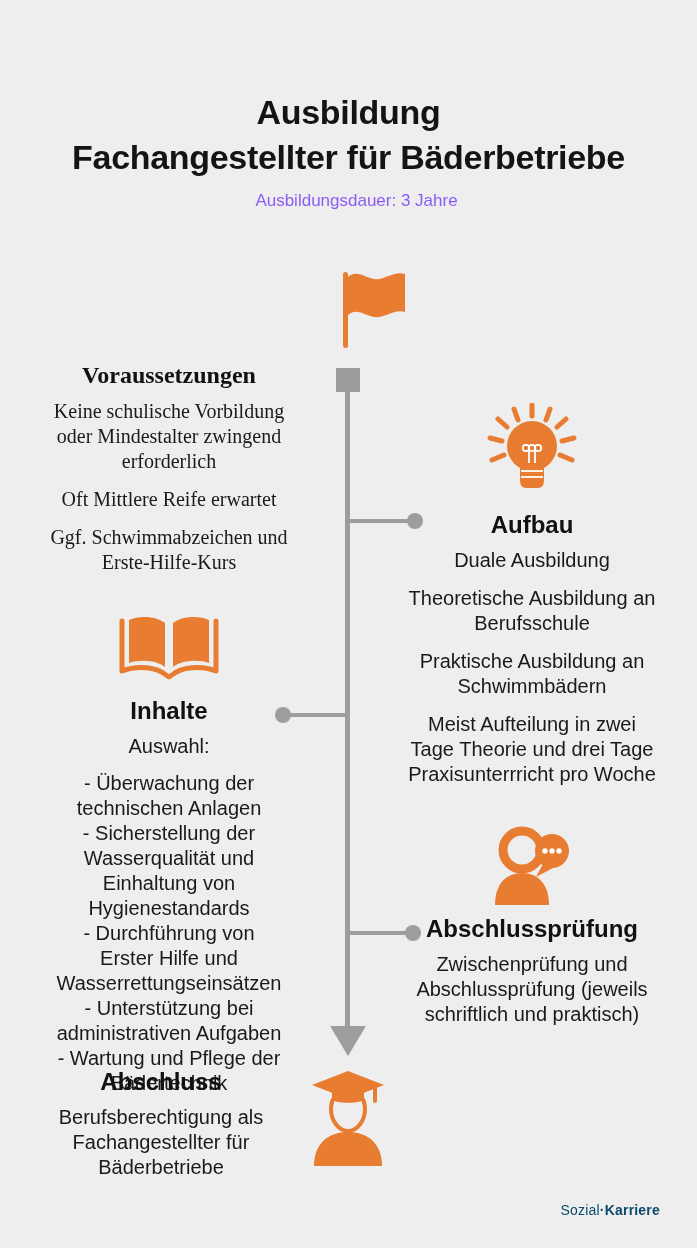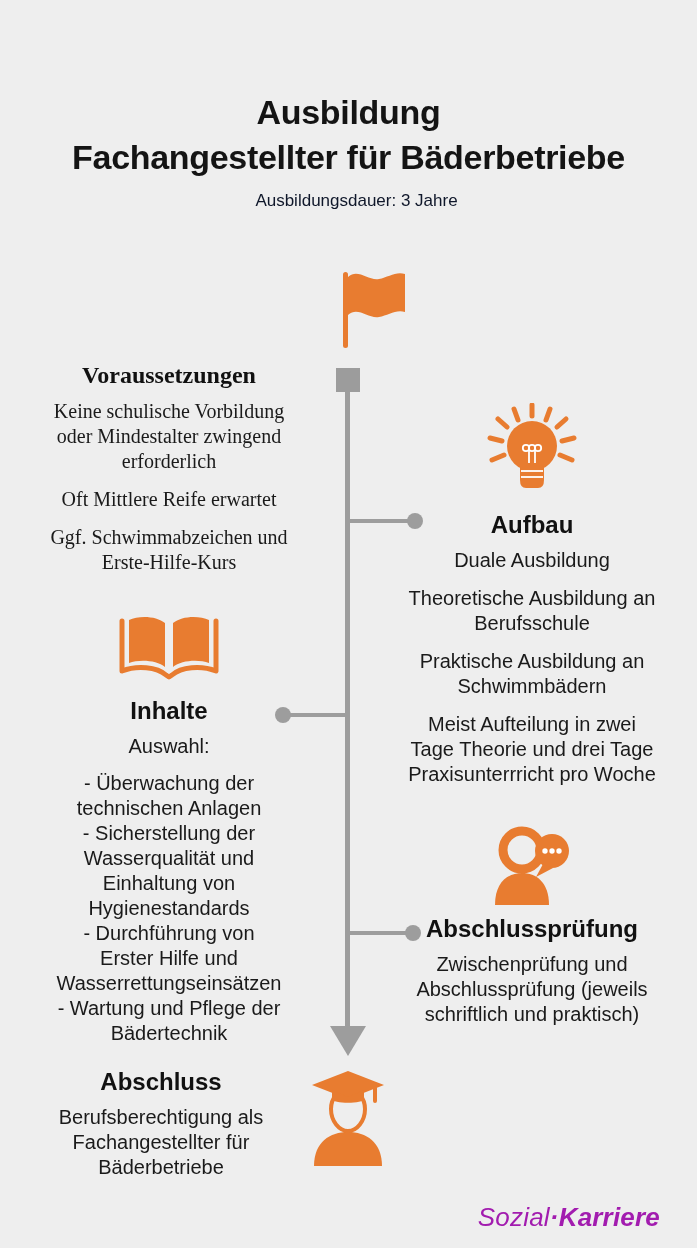--- a/index.html
+++ b/index.html
@@ -2,21 +2,21 @@
 <html><head>
 <meta charset="utf-8">
 <style>
   html,body{margin:0;padding:0;}
   body{background:#e9e9e9;font-family:"Liberation Sans",sans-serif;}
   #canvas{position:relative;width:697px;height:1248px;background:#eeeeee;overflow:hidden;margin:0 auto;}
 
   
   .header{position:absolute;top:90px;left:0;width:697px;text-align:center;color:#141414;}
   .title-line{font-size:34px;font-weight:700;line-height:1.32;letter-spacing:-0.3px;}
-  .subtitle{font-size:17px;margin-top:11px;color:#0f172a;padding-left:16px;}
+  .subtitle{font-size:17px;margin-top:11px;color:#8b5cf6;padding-left:16px;}
 
   
   .tl-square{position:absolute;left:336px;top:368px;width:24px;height:24px;background:#9c9c9c;}
   .tl-vline{position:absolute;left:345px;top:392px;width:5px;height:636px;background:#9d9d9d;}
   .tl-h{position:absolute;height:4px;background:#9d9d9d;}
   .tl-h1{left:348px;top:519px;width:62px;}
   .tl-h2{left:289px;top:713px;width:59px;}
   .tl-h3{left:348px;top:931px;width:60px;}
   .tl-dot{position:absolute;width:16px;height:16px;border-radius:50%;background:#9d9d9d;}
   .tl-dot1{left:407px;top:513px;}
@@ -40,21 +40,21 @@
   .sec-abschlusspruefung{left:412px;top:823px;width:240px;}
   .sec-abschluss{left:41px;top:1068px;width:240px;}
 
   .icon-box{display:block;margin:0 auto 10px auto;}
   .icon-abs{position:absolute;}
   .flag-box{left:341px;top:268px;}
   .grad-box{left:308px;top:1070px;}
   .book-box{margin-bottom:14px;}
 
   
-  .logo{position:absolute;top:1202px;right:37px;font-size:26px;color:#a21caf;letter-spacing:0.2px;font-style:italic;}
+  .logo{position:absolute;top:1202px;right:37px;font-size:14px;color:#0c4a6e;letter-spacing:0.2px;}
   .logo .light{font-weight:400;}
   .logo .bold{font-weight:700;}
 </style>
 </head>
 <body>
 
 <div id="canvas">
 
   <div class="header">
     <div class="title-line">Ausbildung</div>
@@ -142,20 +142,22 @@
       <p class="intro">Auswahl:</p>
       <p>- Überwachung der
 technischen Anlagen</p>
       <p>- Sicherstellung der
 Wasserqualität und
 Einhaltung von
 Hygienestandards</p>
       <p>- Durchführung von
 Erster Hilfe und
 Wasserrettungseinsätzen</p>
+      <p>- Unterstützung bei
+administrativen Aufgaben</p>
       <p>- Wartung und Pflege der
 Bädertechnik</p>
     </div>
   </div>
 
   <div class="section sec-abschlusspruefung">
     <svg class="icon-box" width="84" height="82" viewBox="0 0 84 82">
       <circle cx="32" cy="27" r="19" fill="none" stroke="#E87C30" stroke-width="9"></circle>
       <path d="M5 82 C 5 59, 18 50, 32 50 C 46 50, 59 59, 59 82 Z" fill="#E87C30"></path>
       <circle cx="62" cy="28" r="17" fill="#E87C30"></circle>

